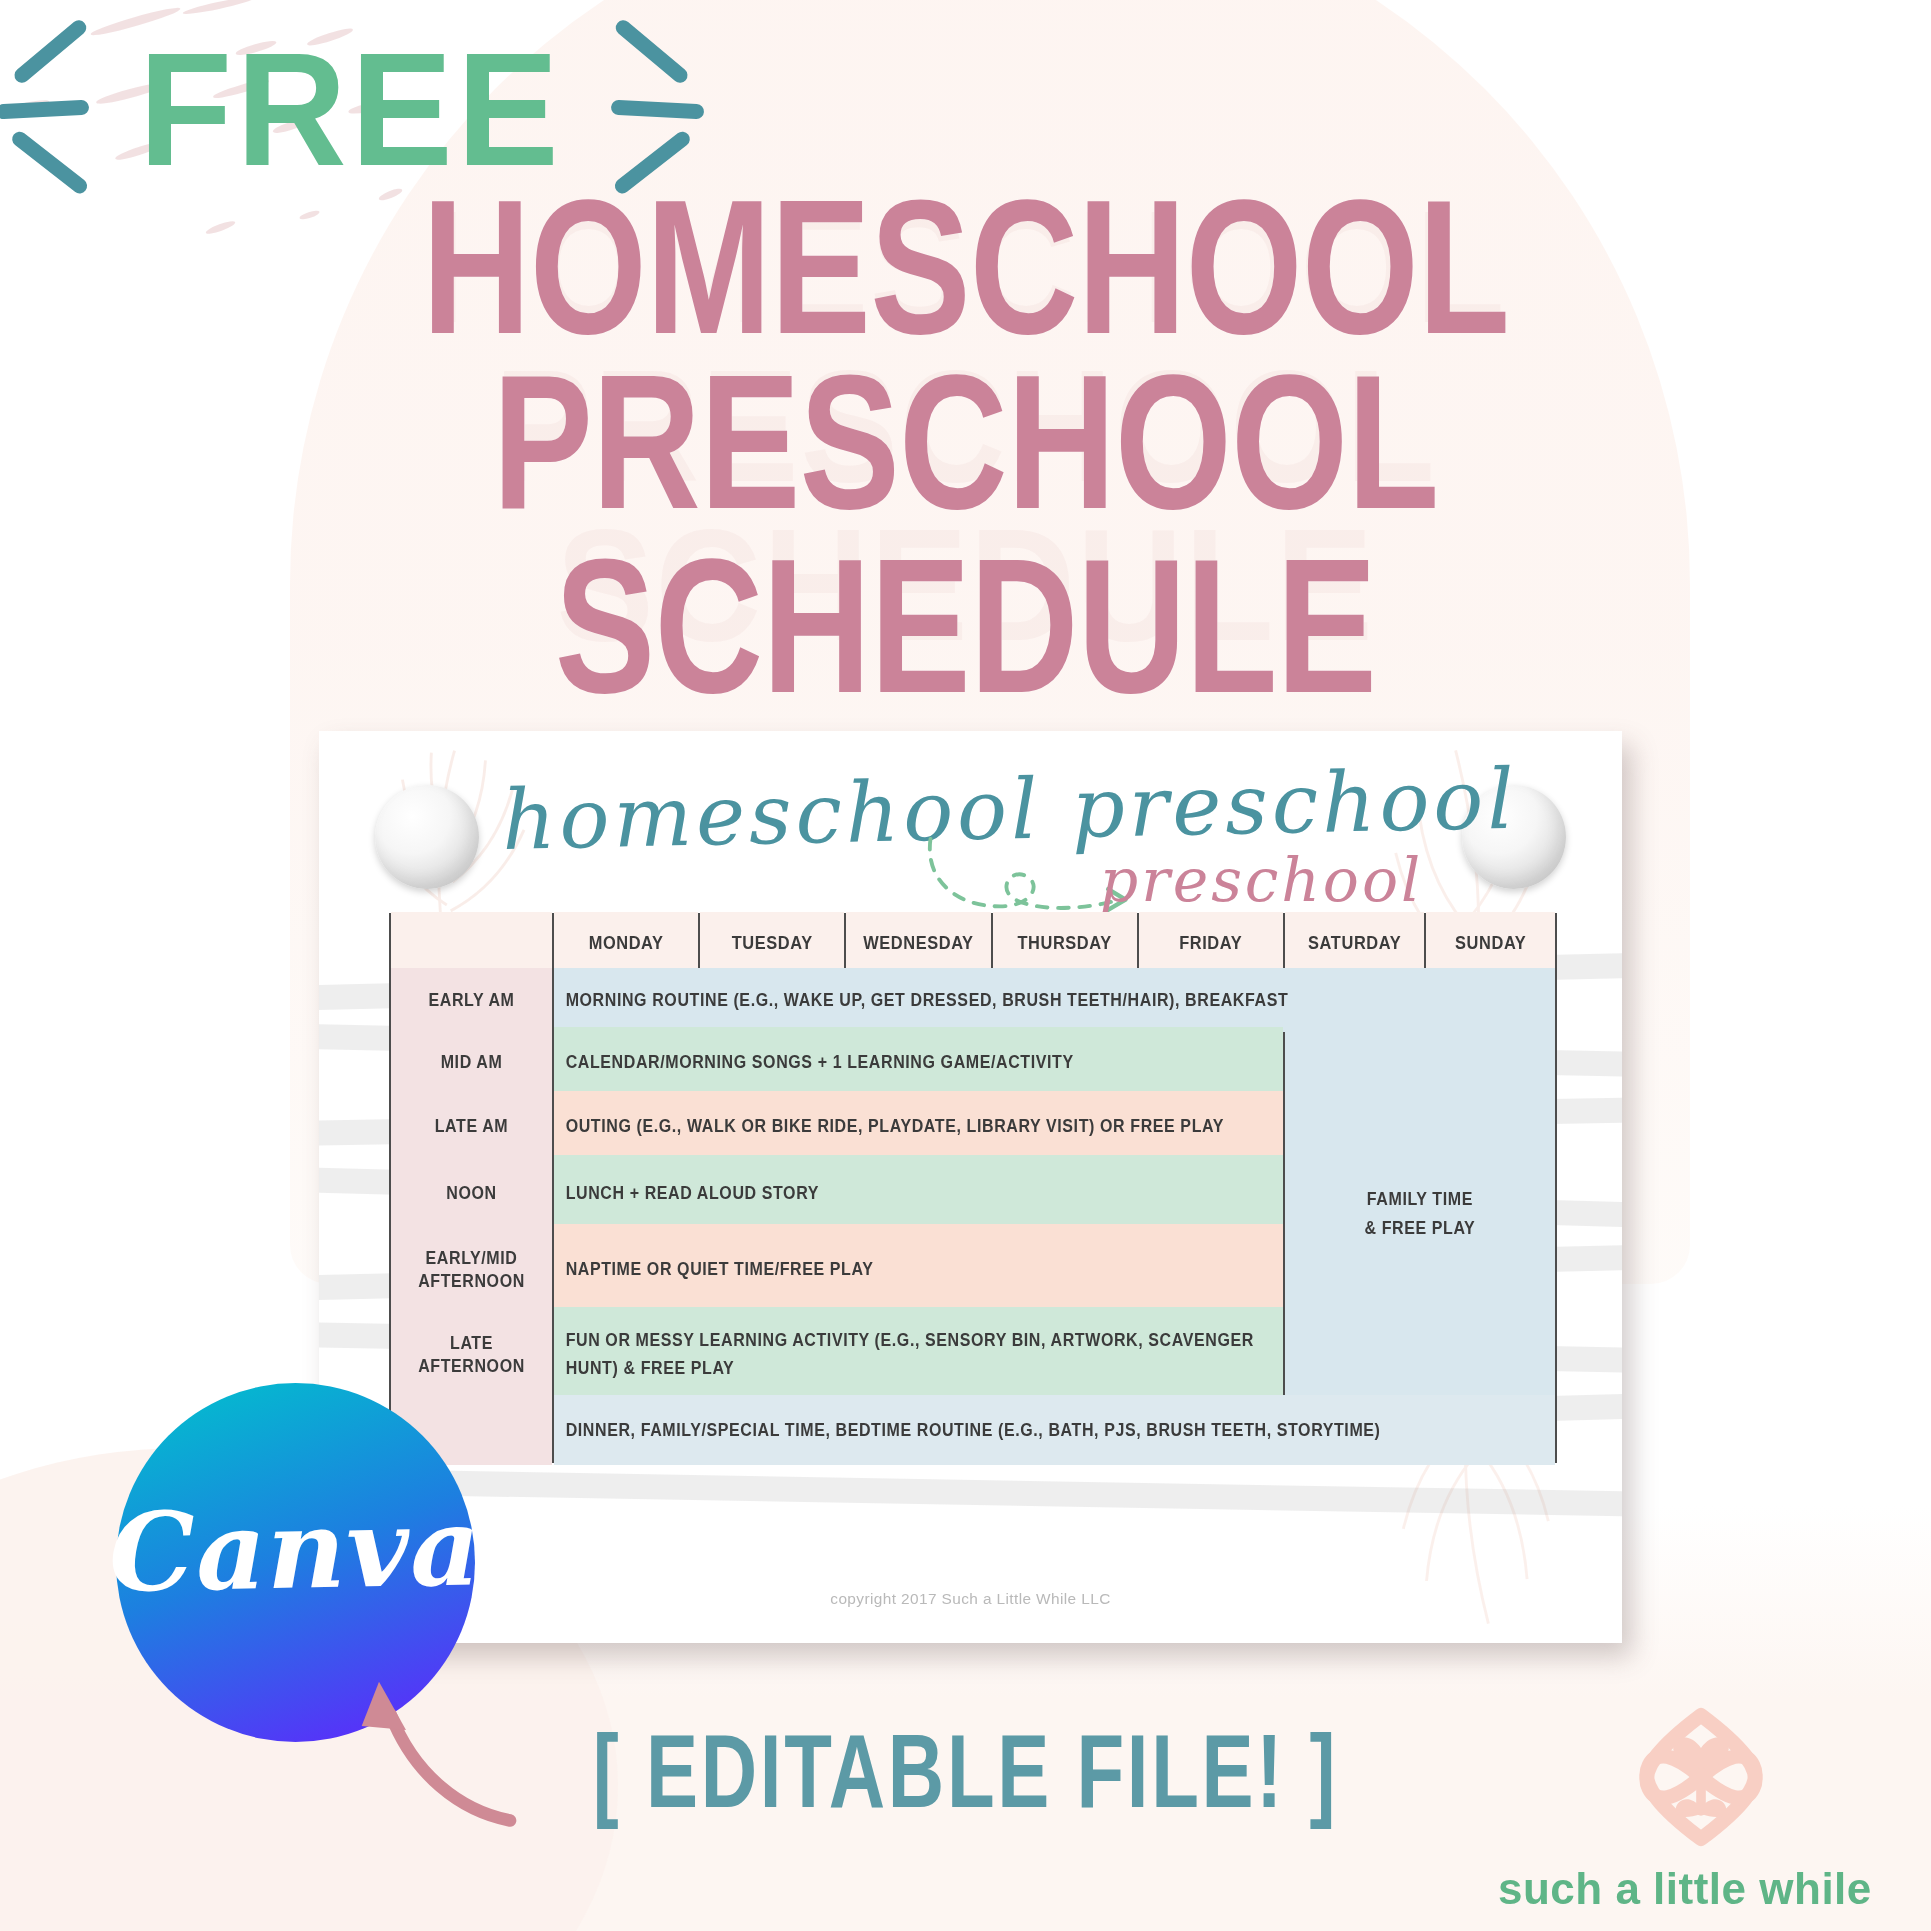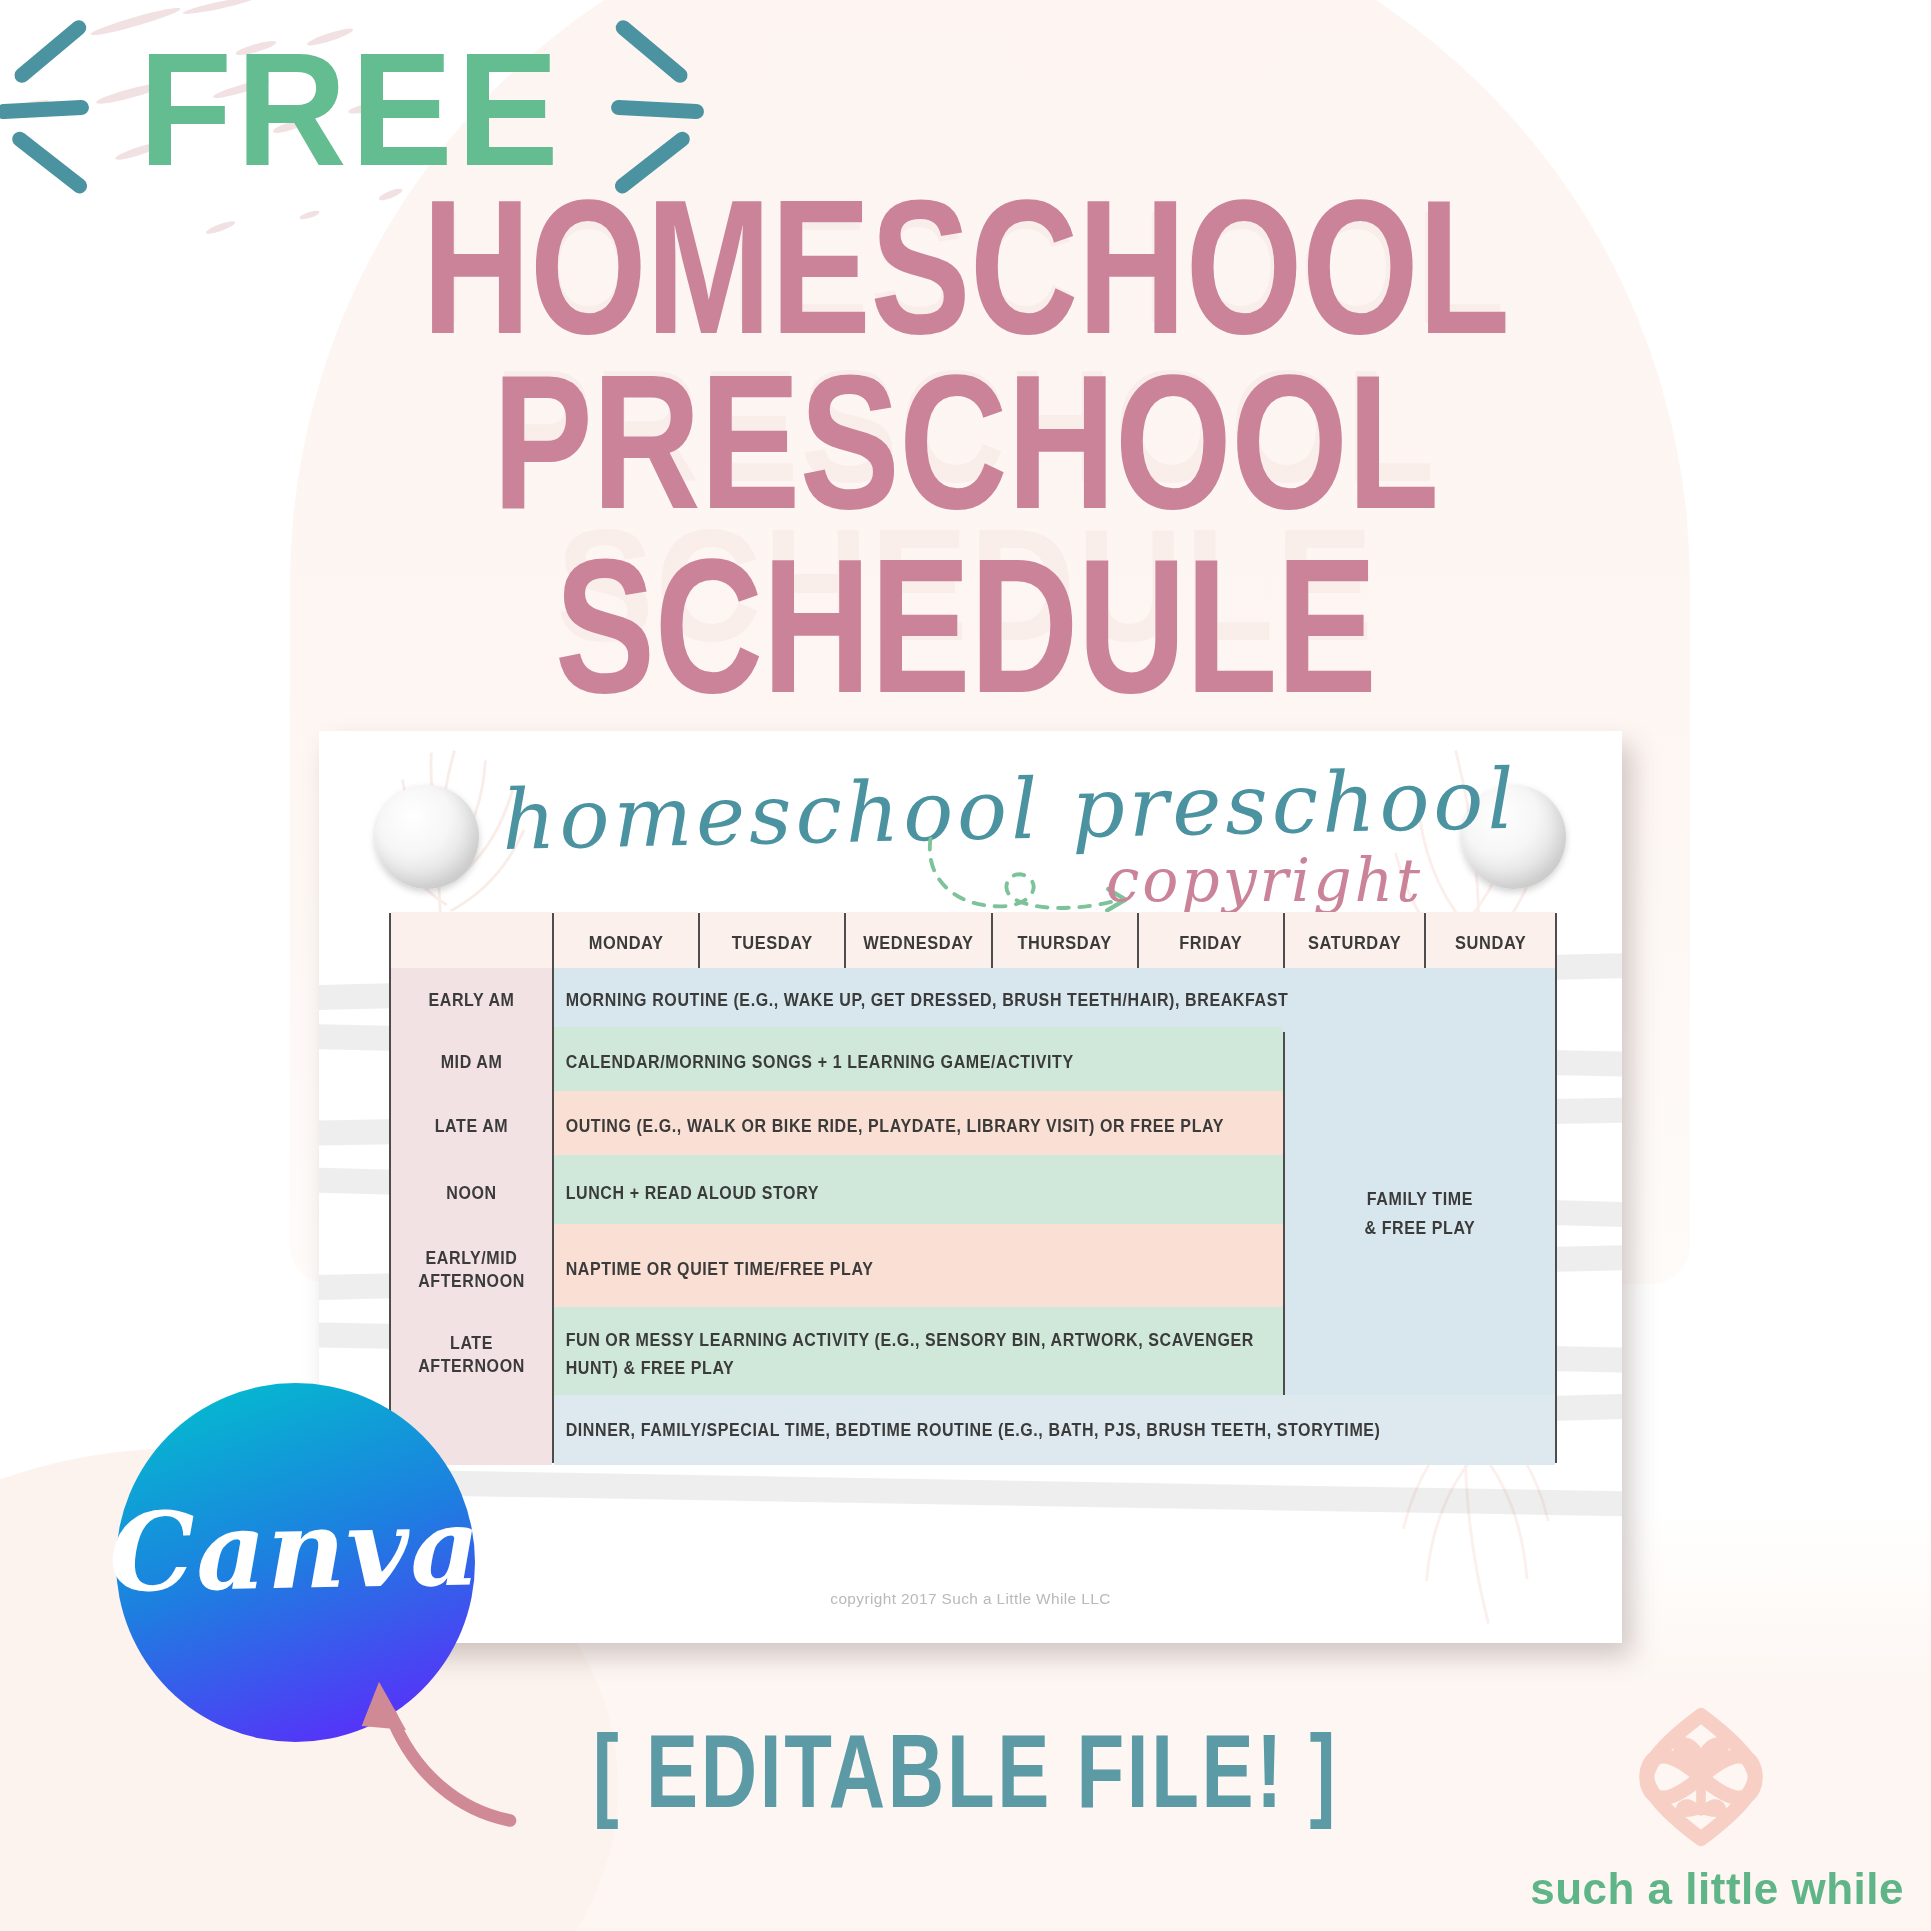--- a/index.html
+++ b/index.html
@@ -247,21 +247,21 @@
     letter-spacing: 2.9px;
     color: #5c9aa6;
     transform: scaleX(.94) scaleY(1.25);
   }
 
   
   #brand-block {
     position: absolute;
     right: 27px; bottom: 17.4px;
     width: 406px;
-    text-align: right;
+    text-align: left;
   }
   #brand-mark { display: block; margin: 0 auto 1.9px; }
   #brand-name {
     font-family: "Liberation Sans", sans-serif;
     font-weight: 700;
     font-size: 44px;
     color: #5fb587;
     letter-spacing: 0.5px;
   }
 </style>
@@ -355,21 +355,21 @@
 
   <div id="magnet-left"></div>
   <div id="magnet-right"></div>
 
   <div id="card-heading">
     <span id="heading-line1">homeschool preschool</span>
     <svg id="heading-arrow" width="251" height="87" viewBox="0 0 260 90">
       <path d="M14 6 C8 48 40 76 86 76 C120 76 130 52 112 44 C96 37 82 60 104 70 C130 82 178 78 206 70" fill="none" stroke="#7dc39a" stroke-width="4" stroke-linecap="round" stroke-dasharray="11 11"></path>
       <path d="M198 58 L216 69 L197 80" fill="none" stroke="#7dc39a" stroke-width="4.5" stroke-linecap="round" stroke-linejoin="round"></path>
     </svg>
-    <span id="heading-line2">copyright</span>
+    <span id="heading-line2">preschool</span>
   </div>
 
   <table id="schedule-table">
     <colgroup>
       <col style="width:145px">
       <col style="width:130px">
         <col style="width:130px">
         <col style="width:130px">
       <col style="width:130px">
         <col style="width:130px">

